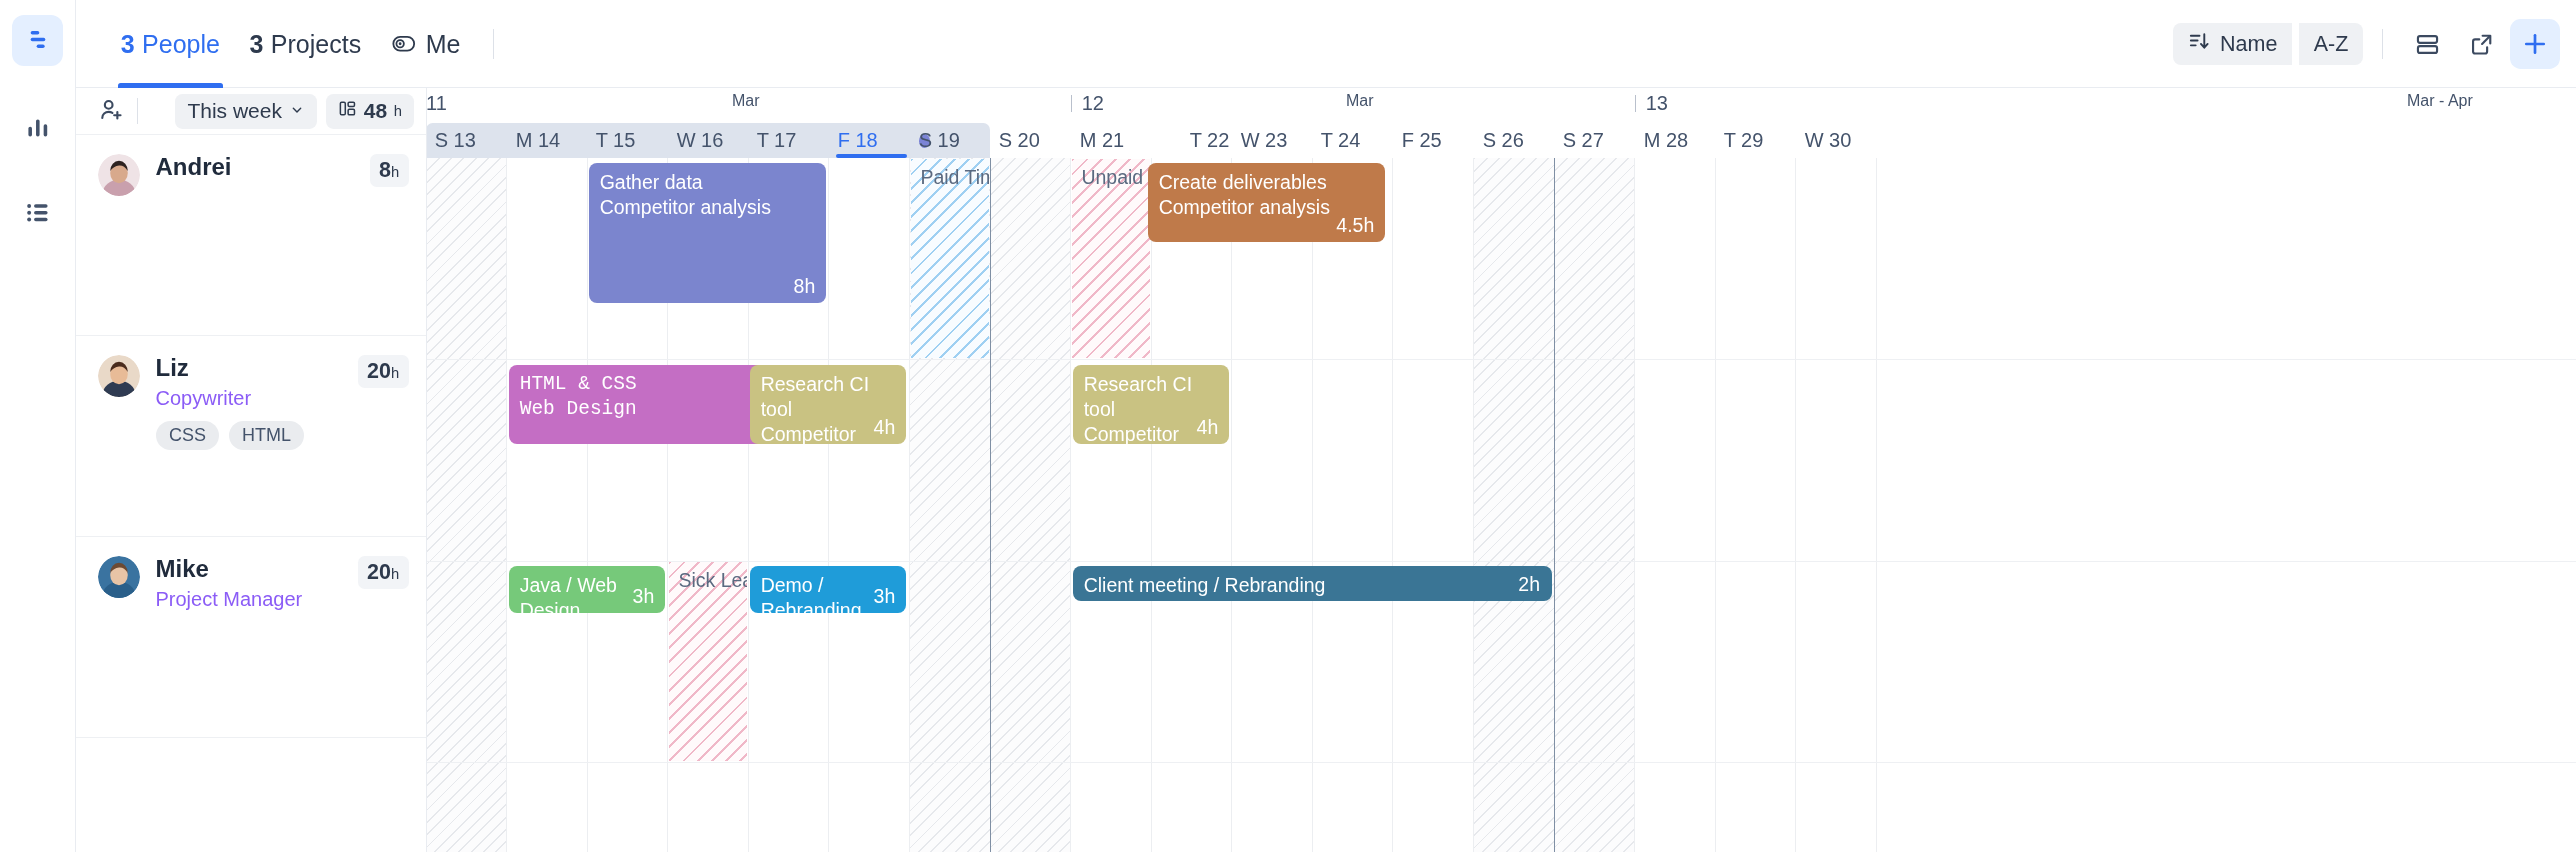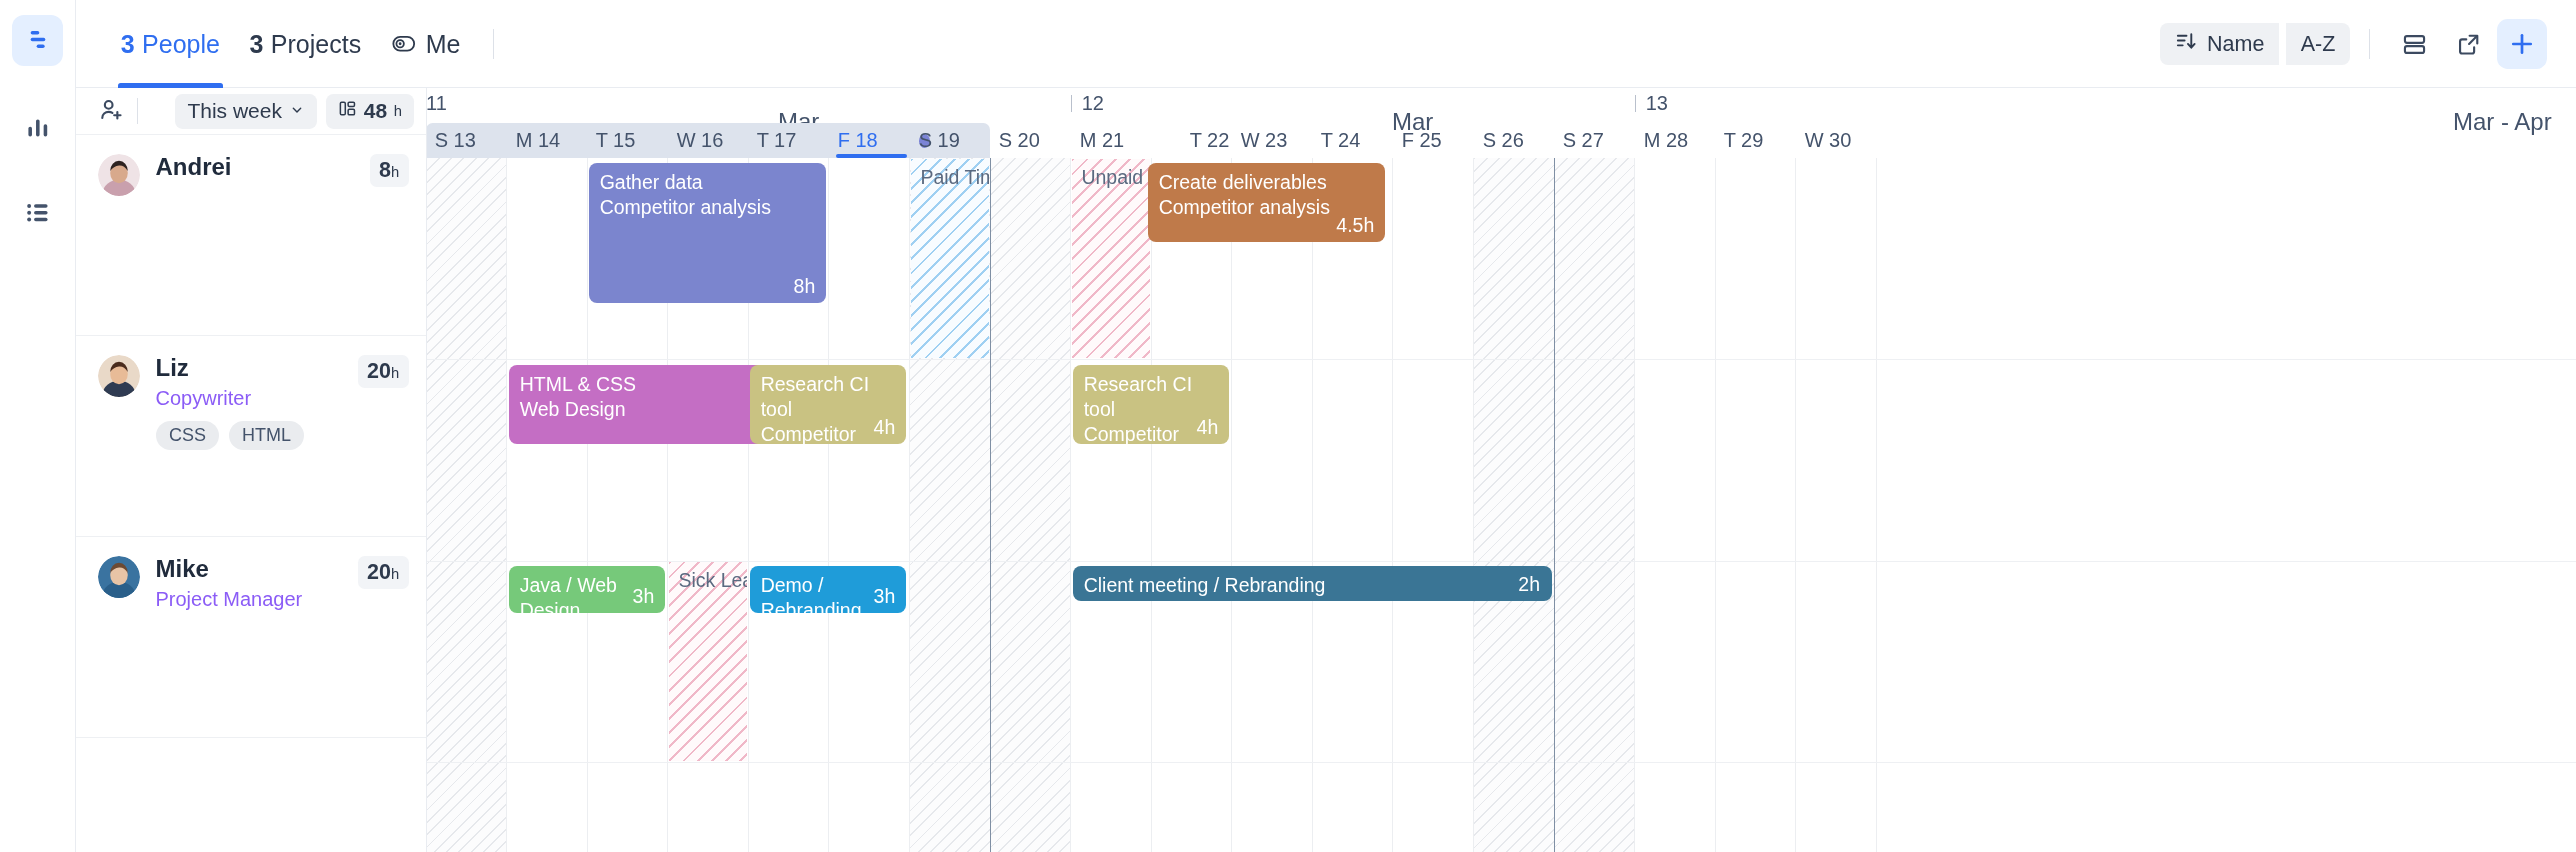--- a/index.html
+++ b/index.html
@@ -44,21 +44,21 @@
   .tab.active::after {
     content: ""; position: absolute; left: 12px; right: 12px; bottom: 0;
     height: 4.7px; background: #2f6ef0; border-radius: 2.7px 2.7px 0 0;
   }
   .tab .ico { margin-right: 9.4px; display: flex; align-items: center; }
   .vsep { width: 1.3px; height: 29.5px; background: #dde1e8; margin: 0 17.5px; align-self: center; }
   .tab.filter { color: #2f6ef0; }
 
   .topright {
     margin-left: auto; display: flex; align-items: center;
-    height: 88px; padding-right: 29px; gap: 4px;
+    height: 88px; padding-right: 16px; gap: 4px;
   }
   .segbtn {
     height: 42px; display: flex; align-items: center; gap: 9.4px;
     background: #eff1f4; padding: 0 14.8px; font-size: 21.5px; color: #2e3a4d;
     cursor: pointer; white-space: nowrap;
   }
   .segbtn.l { border-radius: 8px 0 0 8px; }
   .segbtn.r { border-radius: 0 8px 8px 0; margin-left: 2.7px; }
   .iconbtn {
     width: 50px; height: 50px; border-radius: 10.7px;
@@ -109,21 +109,21 @@
 
   
   .tl {
     position: absolute; left: 426px; top: 88px; right: 0; bottom: 0;
     overflow: hidden; background: #fff;
   }
   .tl-inner { position: relative; width: 2150px; height: 765px; }
 
   .month-row { position: relative; height: 35px; background: #fff; }
   .month-lbl {
-    position: absolute; top: 20px; font-size: 24px; color: #44536b; white-space: nowrap; margin-left: 46px;
+    position: absolute; top: 4px; font-size: 16px; color: #44536b; white-space: nowrap;
   }
   .wk-lbl {
     position: absolute; top: 4px; font-size: 20px; color: #44536b; white-space: nowrap;
     display: flex; align-items: center; gap: 9.4px; text-align: center;
   }
   .wk-tick { display: inline-block; width: 1.3px; height: 17.5px; background: #b9c0cc; }
 
   .day-row { position: relative; height: 35px; }
   .day-hl {
     position: absolute; top: 0; height: 35px; background: #dde3ed;
@@ -458,21 +458,21 @@
             <div class="t1">Gather data</div>
             <div class="t2">Competitor analysis</div>
             <div class="hrs">8h</div>
           </div>
           <div class="task" style="left: 722px; width: 237px; top: 5.4px; height: 79px; background: rgb(191, 122, 74);">
             <div class="t1">Create deliverables</div>
             <div class="t2">Competitor analysis</div>
             <div class="hrs">4.5h</div>
           </div>
           <div class="rowline" style="top: 201px;"></div>
-          <div class="task" style="left: 83px; width: 282px; top: 207px; height: 79px; background: rgb(196, 110, 196);">
+          <div class="task" style="left: 83px; width: 282px; top: 207px; height: 79px; background: rgb(196, 110, 196); font-family: Liberation Mono, monospace;">
             <div class="t1">HTML &amp; CSS</div>
             <div class="t2">Web Design</div>
             <div class="hrs">4h</div>
           </div>
           <div class="task" style="left: 324px; width: 156px; top: 207px; height: 79px; background: rgb(201, 194, 130);">
             <div class="t1">Research CI tool</div>
             <div class="t2">Competitor analysis</div>
             <div class="hrs">4h</div>
           </div>
           <div class="task" style="left: 647px; width: 156px; top: 207px; height: 79px; background: rgb(201, 194, 130);">

